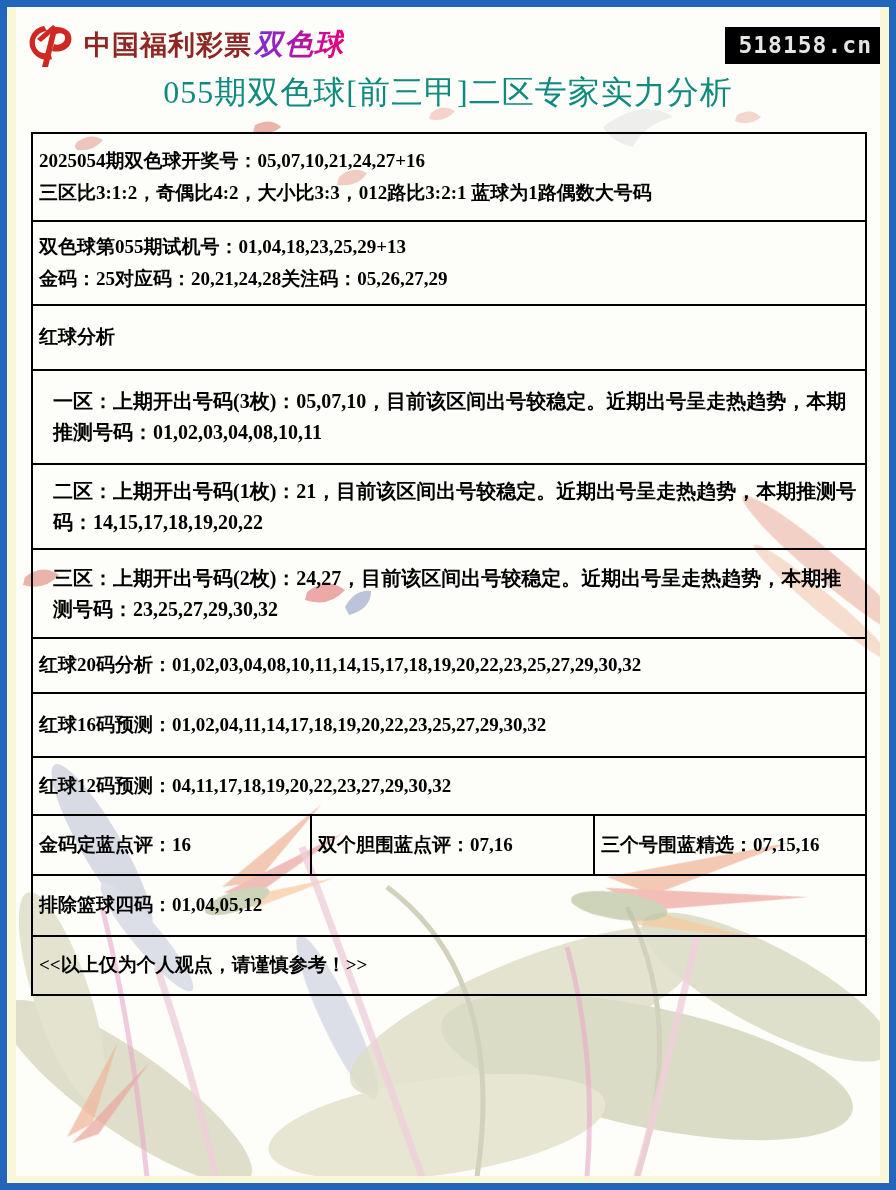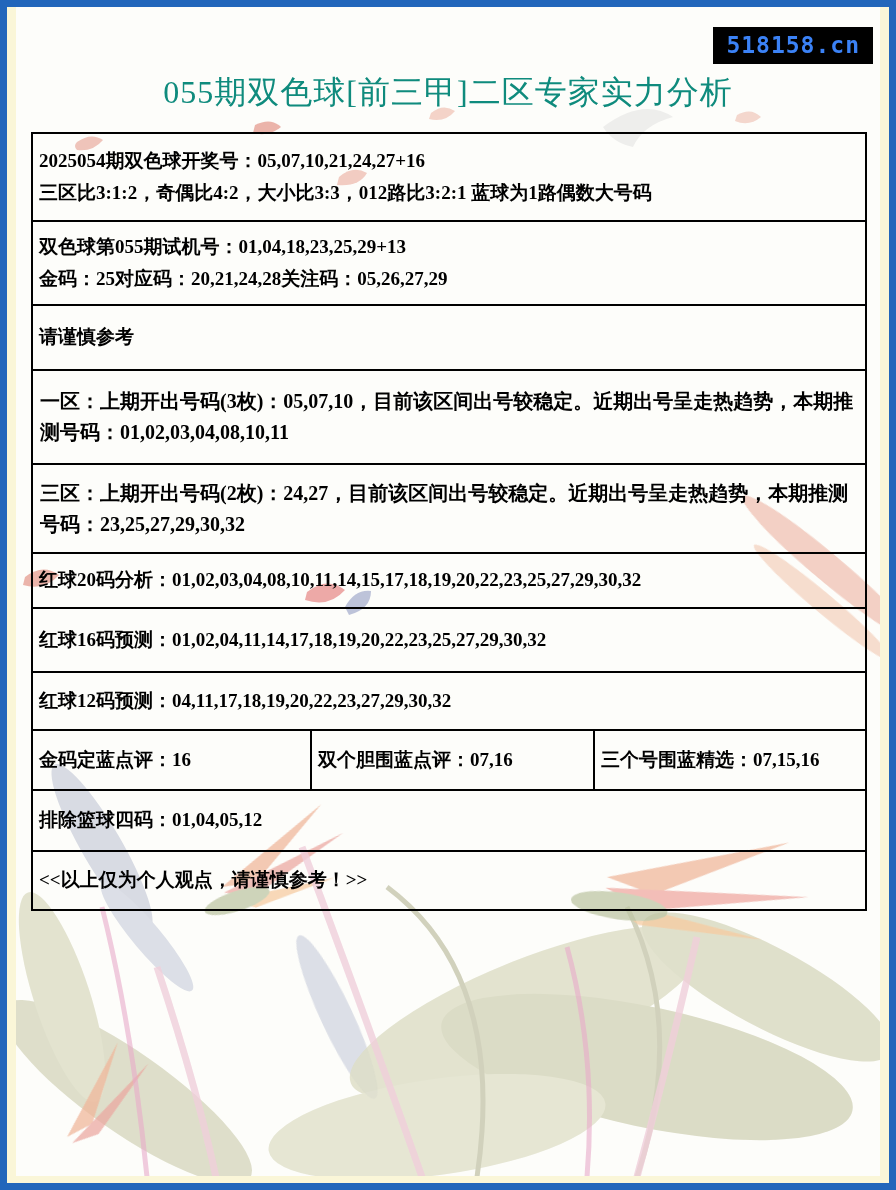--- a/index.html
+++ b/index.html
@@ -26,22 +26,22 @@
   .logo-mark{width:52px;height:52px;flex:0 0 auto;}
   .brand{display:flex;align-items:baseline;gap:2px;font-family:"Liberation Sans","DejaVu Sans",sans-serif;}
   .brand-cn{font-size:27px;font-weight:900;color:#8e2723;letter-spacing:1px;}
   .brand-product{
     font-size:29px;font-weight:900;font-style:italic;letter-spacing:1px;
     background:linear-gradient(90deg,#7b2fd0 0%,#b row 40%,#e6007e 100%);
     background:linear-gradient(90deg,#7b2fd0,#e6007e);
     -webkit-background-clip:text;background-clip:text;color:transparent;
   }
   .site-badge{
-    position:absolute;right:16px;top:20px;
-    background:#000000;color:#3b82f6;
+    position:absolute;right:4px;top:20px;
+    background:#000000;color:#e5e5e5;
     font-family:"DejaVu Sans Mono","Liberation Mono",monospace;
     font-weight:700;font-size:23px;line-height:1;
     padding:7px 13px;letter-spacing:1px;
   }
   .page-title{
     position:absolute;left:0;right:0;top:64px;
     text-align:center;
     font-size:32px;font-weight:400;color:#0f8b7d;
     letter-spacing:1px;white-space:nowrap;
   }
@@ -53,21 +53,21 @@
     background:transparent;
   }
   table.analysis td{
     border:2px solid #000;
     font-weight:700;font-size:19px;color:#000;
     vertical-align:middle;
     padding:2px 6px;line-height:1.7;
     overflow:hidden;
   }
   table.analysis td.left{
-    text-align:left;font-size:20px;padding:2px 6px 2px 7px;line-height:1.55;
+    text-align:left;font-size:20px;padding:2px 6px 2px 20px;line-height:1.55;
   }
   .r0 td{height:82px;} .r1 td{height:78px;margin-left:28px;} .r2 td{height:59px;}
   .r3 td{height:88px;} .r4 td{height:79px;} .r5 td{height:83px;}
   .r6 td{height:49px;} .r7 td{height:58px;} .r8 td{height:52px;border-radius:29px;}
   .r9 td{height:55px;} .r10 td{height:54px;} .r11 td{height:54px;}
   .r12 td{height:55px;} .r13 td{height:54px;} .r14 td{height:53px;}
 </style>
 </head>
 <body>
 
@@ -141,20 +141,33 @@
         <path d="M95 900 q30 120 45 270"></path>
       </g>
     </g>
   </svg>
 
   <div class="edge-strip edge-left"></div>
   <div class="edge-strip edge-right"></div>
   <div class="edge-strip edge-bottom"></div>
 
   <div class="header">
+    <div class="logo">
+      <svg class="logo-mark" viewBox="0 0 52 52" aria-hidden="true">
+        <g fill="#cf2822">
+          <path d="M21 7 C9 9 3 22 9 32 C13 39 22 43 29 40 L27 33 C20 36 14 33 12 26 C11 18 16 13 24 12 Z"></path>
+          <path d="M19 48 L29 8 L33 8 C45 8 50 15 48 23 C46 31 36 34 29 32 L31 25 C36 27 41 24 42 20 C43 15 38 13 33 15 L25 48 Z"></path>
+          <path d="M14 20 l16 -14 l4 3 l-16 14 z" fill="#cf2822"></path>
+        </g>
+      </svg>
+      <div class="brand">
+        <span class="brand-cn">中国福利彩票</span>
+        <span class="brand-product">双色球</span>
+      </div>
+    </div>
     <div class="site-badge">518158.cn</div>
     <div class="page-title">055期双色球[前三甲]二区专家实力分析</div>
   </div>
 
   <table class="analysis">
     <colgroup>
         <col style="width:279px">
         <col style="width:283px">
         <col style="width:272px">
       </colgroup>
@@ -168,27 +181,30 @@
     </tr>
 
     <tr class="r1">
       <td colspan="3">
         <div>双色球第055期试机号：01,04,18,23,25,29+13</div>
         <div>金码：25对应码：20,21,24,28关注码：05,26,27,29</div>
       </td>
     </tr>
 
     <tr class="r2">
-      <td colspan="3">请谨慎参考</td>
+      <td colspan="3">红球分析</td>
     </tr>
 
     <tr class="r3">
       <td colspan="3" class="left">一区：上期开出号码(3枚)：05,07,10，目前该区间出号较稳定。近期出号呈走热趋势，本期推测号码：01,02,03,04,08,10,11</td>
     </tr>
 
+    <tr class="r4">
+      <td colspan="3" class="left">二区：上期开出号码(1枚)：21，目前该区间出号较稳定。近期出号呈走热趋势，本期推测号码：14,15,17,18,19,20,22</td>
+    </tr>
 
     <tr class="r5">
       <td colspan="3" class="left">三区：上期开出号码(2枚)：24,27，目前该区间出号较稳定。近期出号呈走热趋势，本期推测号码：23,25,27,29,30,32</td>
     </tr>
 
     <tr class="r6">
       <td colspan="3">红球20码分析：01,02,03,04,08,10,11,14,15,17,18,19,20,22,23,25,27,29,30,32</td>
     </tr>
 
     <tr class="r7">

